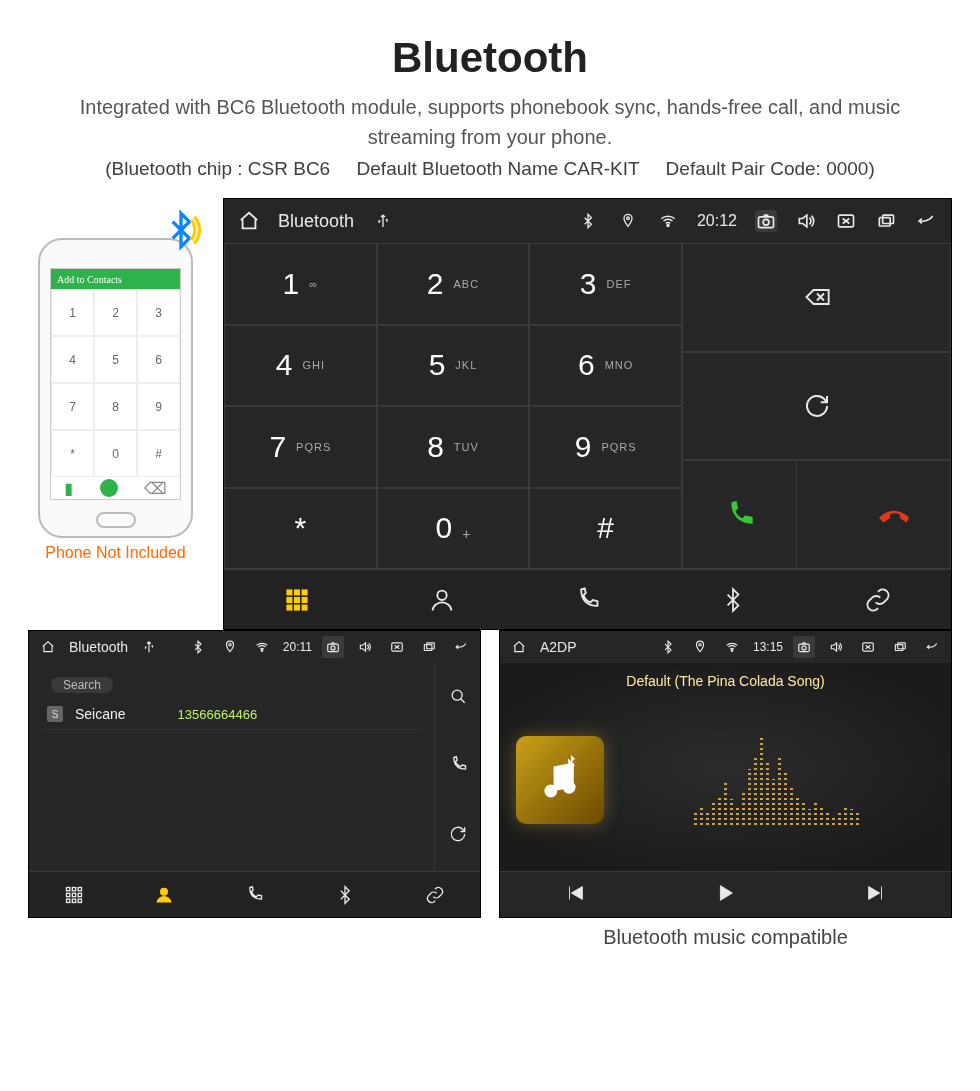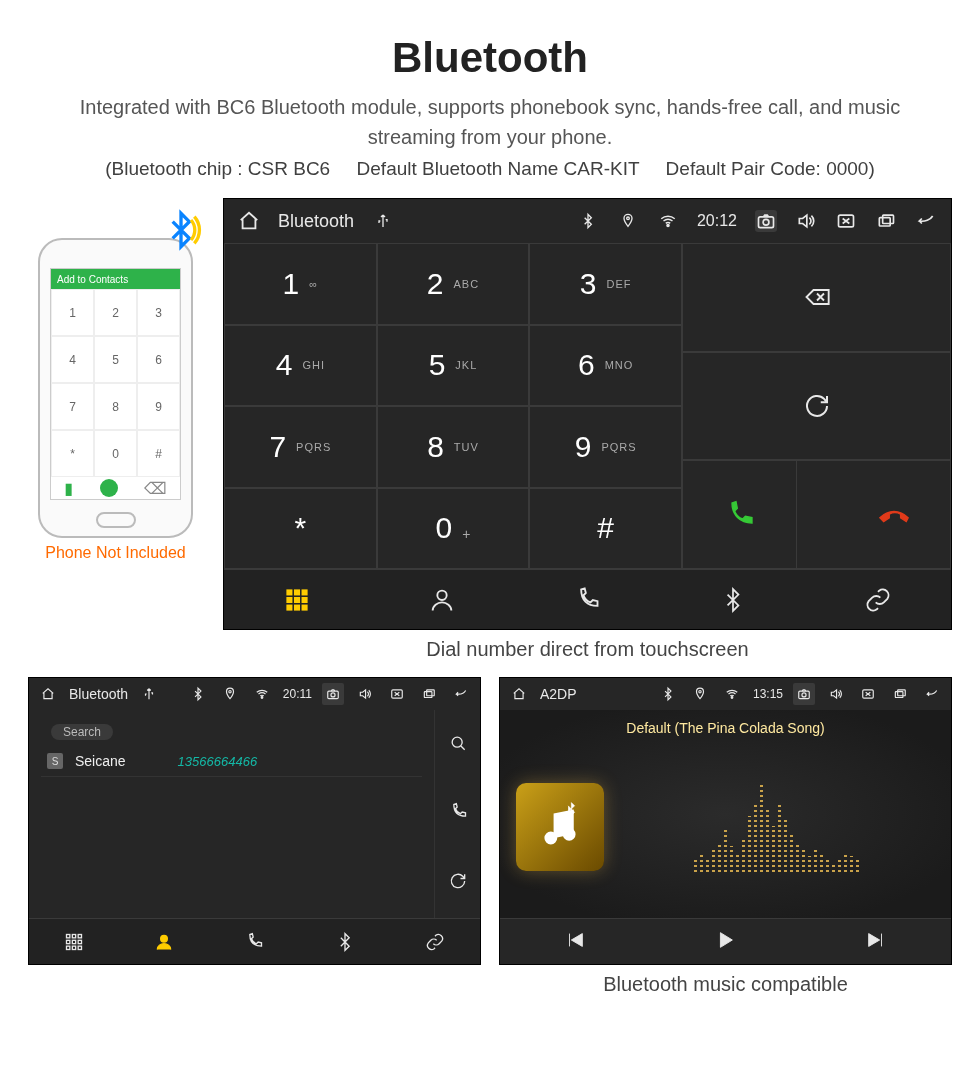--- a/index.html
+++ b/index.html
@@ -6,21 +6,21 @@
   html,body{width:980px;height:1091px;background:#fff;color:#333;}
   .page{padding:18px 28px 0 28px;}
   h1.title{font-size:42px;font-weight:700;text-align:center;color:#222;margin:16px 0 10px;}
   .subtitle{font-size:20px;color:#555;text-align:center;line-height:1.5;margin:0 30px 6px;}
   .specline{font-size:19px;color:#404040;text-align:center;margin-bottom:18px;white-space:pre;}
   .row1{display:flex;align-items:flex-start;gap:20px;}
   .phone-col{width:175px;flex:none;text-align:center;margin-top:40px;}
   .phone-mock{position:relative;width:155px;height:300px;border:2px solid #bbb;border-radius:24px;background:#fafafa;margin:0 auto;}
   .bt-wave{position:absolute;top:-30px;right:-10px;color:#0a84ff;}
   .phone-screen{position:absolute;inset:28px 10px 36px 10px;background:#fff;border:1px solid #ccc;display:flex;flex-direction:column;}
-  .ph-top{height:20px;background:#2eb24a;color:#fff;font-size:10px;display:flex;align-items:center;padding:0 6px;}
+  .ph-top{height:20px;background:#2eb24a;color:#fff;font-size:10px;display:flex;align-items:center;padding:0 6px;font-family:Liberation Serif, serif;}
   .ph-grid{flex:1;display:grid;grid-template-columns:repeat(3,1fr);}
   .ph-grid div{border:1px solid #eee;display:flex;align-items:center;justify-content:center;font-size:12px;color:#666;}
   .ph-bar{height:22px;display:flex;align-items:center;justify-content:space-around;}
   .ph-call{width:18px;height:18px;border-radius:50%;background:#2eb24a;}
   .phone-home{position:absolute;bottom:8px;left:50%;transform:translateX(-50%);width:40px;height:16px;border:2px solid #bbb;border-radius:10px;}
   .phone-caption{color:#ff6a00;font-size:16px;margin-top:6px;}
   
   .panel{background:#262626;color:#e8e8e8;border:1px solid #000;flex:1;}
   .panel.dialer{height:432px;}
   .statusbar{height:44px;display:flex;align-items:center;gap:18px;padding:0 14px;position:relative;background:#262626;}
@@ -50,21 +50,21 @@
   .panel.small .statusbar{height:32px;gap:10px;padding:0 8px;}
   .panel.small .sb-title{font-size:14px;}
   .panel.small .statusbar svg{width:14px;height:14px;}
   .search-row{height:28px;margin:8px 10px 0;display:flex;align-items:center;}
   .search-box{background:#3a3a3a;color:#bbb;border-radius:8px;padding:1px 12px;font-size:12px;}
   .contacts-area{display:flex;height:calc(100% - 32px - 46px);}
   .contacts-list{flex:1;padding:0 12px;}
   .contact-row{display:flex;align-items:center;gap:12px;padding:7px 6px;border-bottom:1px solid #333;}
   .contact-badge{width:16px;height:16px;background:#666;color:#ddd;font-size:10px;display:flex;align-items:center;justify-content:center;border-radius:2px;}
   .contact-name{font-size:14px;color:#eee;}
-  .contact-num{font-size:13px;color:#14b8a6;margin-left:40px;font-style:italic;}
+  .contact-num{font-size:13px;color:#bef264;margin-left:40px;}
   .side-icons{width:46px;display:flex;flex-direction:column;align-items:center;justify-content:space-around;border-left:1px solid #333;}
   .side-icons svg{stroke:#e8e8e8;fill:none;stroke-width:1.6;width:20px;height:20px;}
   
   .music-body{height:calc(100% - 32px - 46px);display:flex;flex-direction:column;align-items:center;background:radial-gradient(ellipse at center,#2b2b2b 0%,#1b1b1b 80%);}
   .song-title{color:#ffe9a0;font-size:14px;margin-top:10px;}
   .music-row{flex:1;display:flex;align-items:center;width:100%;padding:0 16px;gap:14px;}
   .album{width:88px;height:88px;border-radius:10px;background:linear-gradient(135deg,#caa018,#6a4a00);display:flex;align-items:center;justify-content:center;box-shadow:0 0 18px rgba(255,200,80,.3);}
   .album svg{stroke:#fff;fill:#fff;}
   .viz{flex:1;height:90px;display:flex;align-items:flex-end;gap:3px;justify-content:center;}
   .viz span{display:block;width:3px;background:repeating-linear-gradient(to top,#c9a24a 0 2px,transparent 2px 5px);}
@@ -363,21 +363,20 @@
                 <use href="#i-bt"></use>
               </svg>
             </span>
           <span class="tray-ic">
               <svg width="28" height="28" viewBox="0 0 24 24">
                 <use href="#i-link"></use>
               </svg>
             </span>
         </div>
       </div>
-      <p class="caption">Dial number direct from touchscreen</p>
     </div>
   </div>
 
   <div class="row2">
 
     <div class="col">
       <div class="panel small">
         <div class="statusbar">
           <span class="ic">
               <svg viewBox="0 0 24 24">

